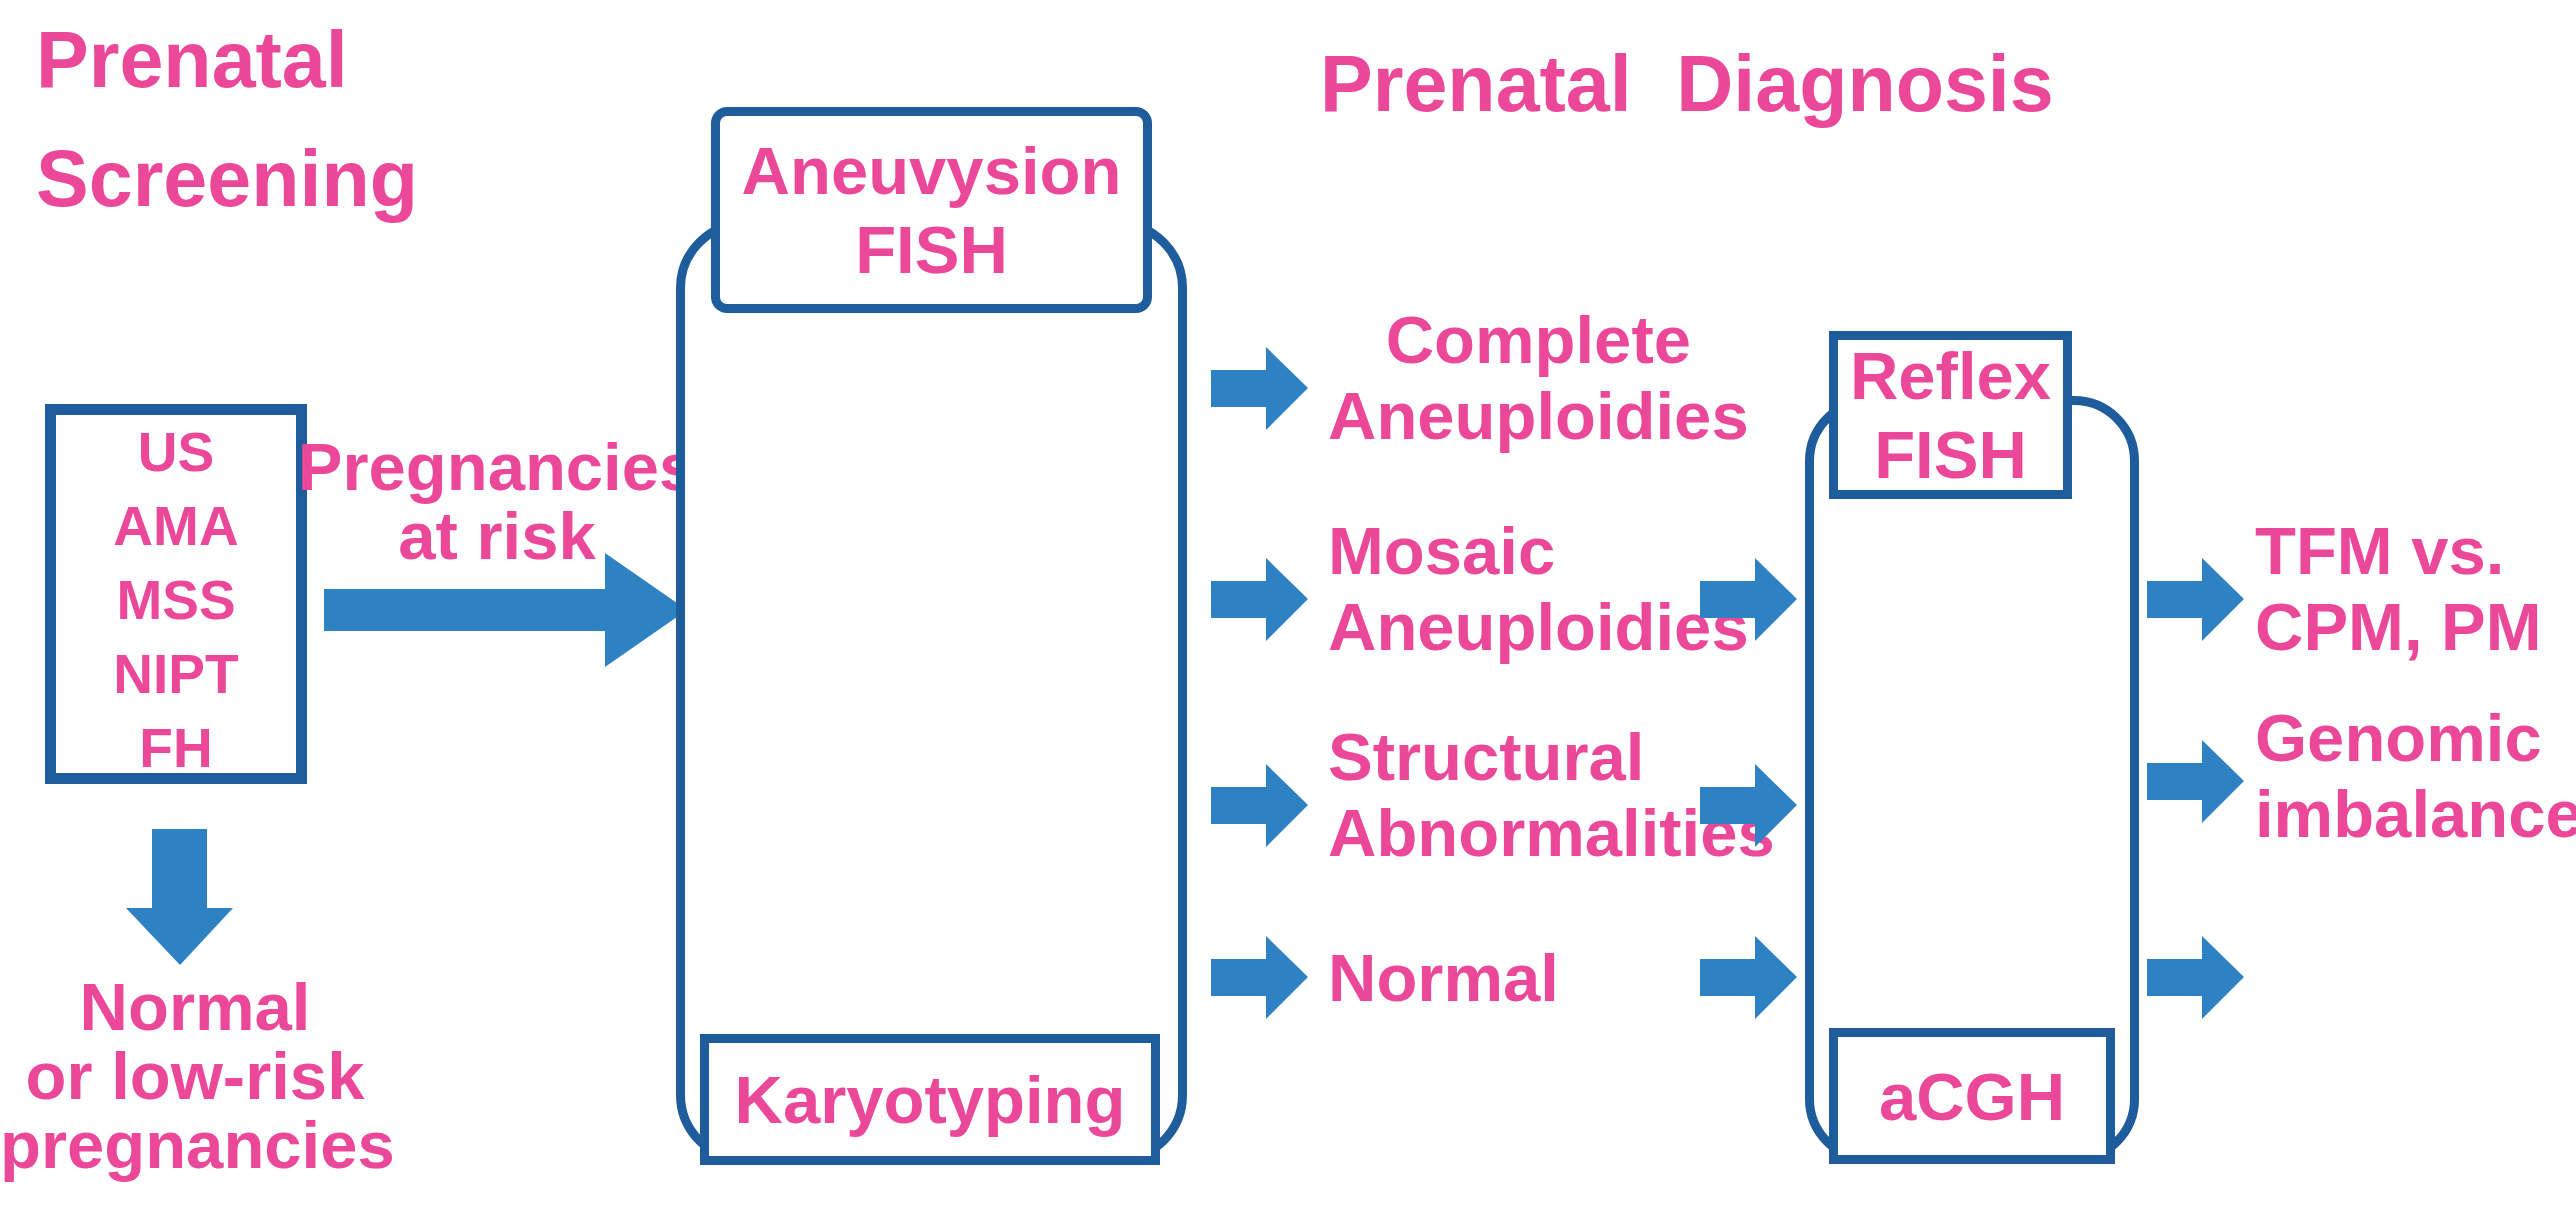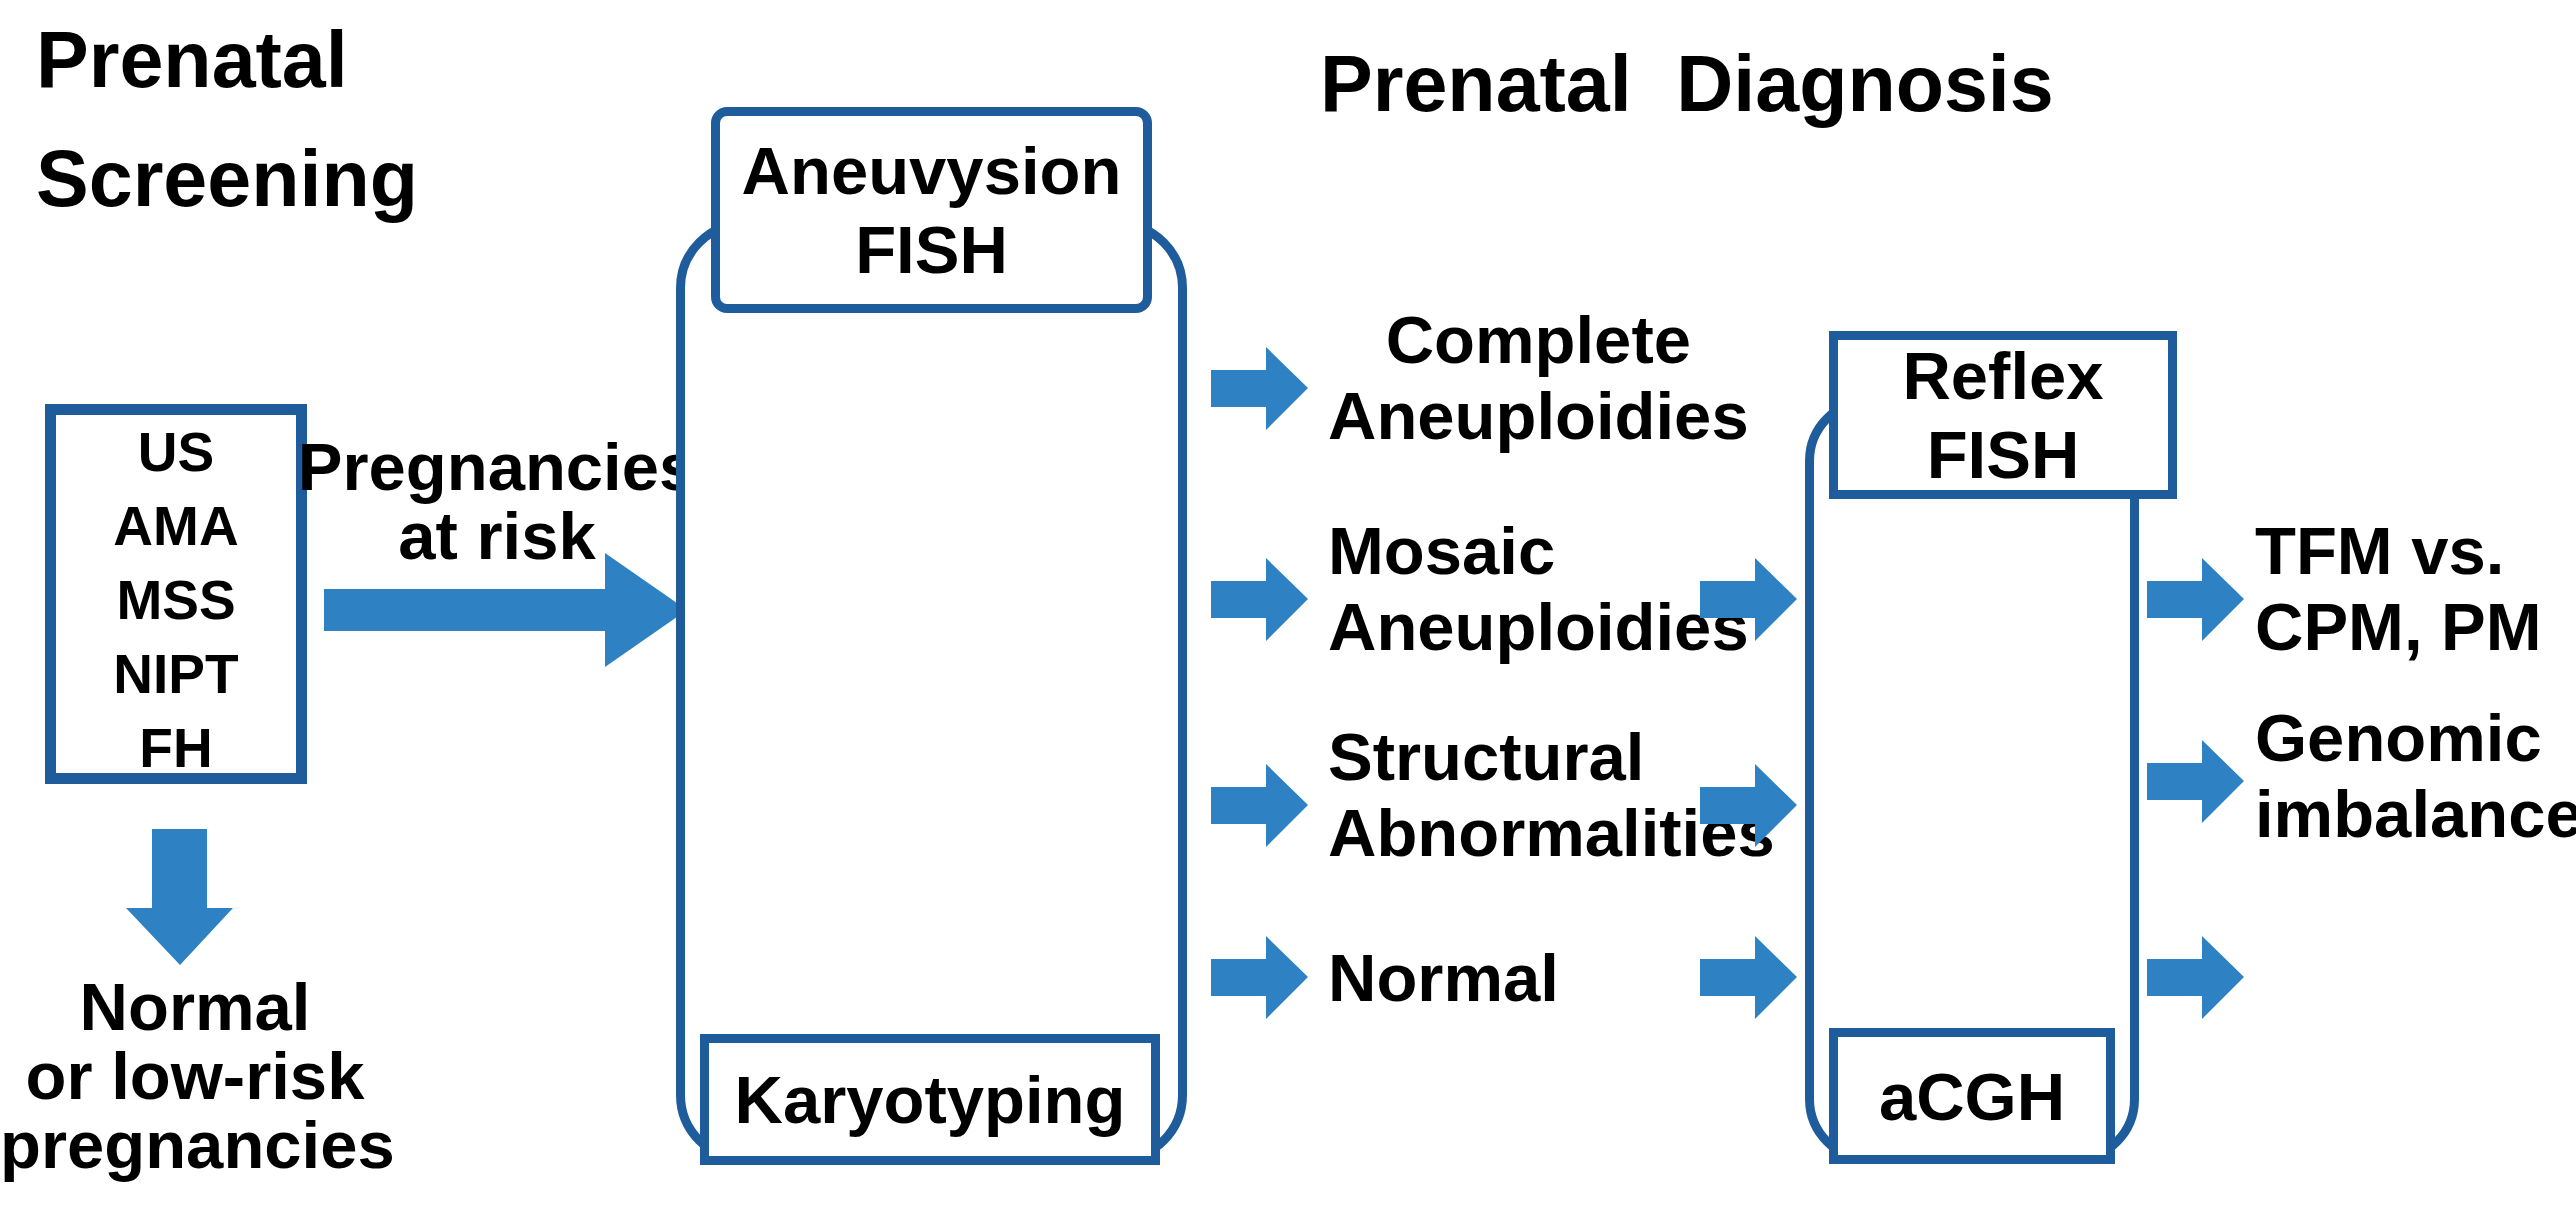--- a/index.html
+++ b/index.html
@@ -1,18 +1,18 @@
 <!DOCTYPE html>
 <html style="font-size:14px"><head>
 <meta charset="utf-8">
 <style>
   html,body{margin:0;padding:0;background:#ffffff;}
   #canvas{
     position:relative;width:2576px;height:1209px;background:#ffffff;overflow:hidden;
-    font-family:"Liberation Sans","DejaVu Sans",sans-serif;font-weight:bold;color:#000000;
+    font-family:"Liberation Sans","DejaVu Sans",sans-serif;font-weight:bold;color:#ec4899;
   }
   .abs{position:absolute;}
   .pre{white-space:pre-line;}
   .title{font-size:79px;line-height:119px;letter-spacing:0px;}
   .title2{word-spacing:22.5px;}
   .label{font-size:67px;line-height:76px;}
   
   .screen-box{
     left:45px;top:404px;width:262px;height:380px;border:11.2px solid #1F5C9C;background:#fff;
     box-sizing:border-box;display:flex;flex-direction:column;align-items:center;
@@ -23,21 +23,21 @@
   .container1{left:676px;top:219px;width:511px;height:945px;border-radius:69px;z-index:1;}
   .container2{left:1805px;top:396px;width:334px;height:768px;border-radius:65px;z-index:1;}
   
   .testbox{
     border:9.5px solid #1F5C9C;background:#fff;box-sizing:border-box;z-index:2;
     display:flex;align-items:center;justify-content:center;text-align:center;
     font-size:67px;line-height:79px;
   }
   .box-aneuvysion{left:711px;top:107px;width:441px;height:206px;border-radius:16px;}
   .box-karyotyping{left:700px;top:1034px;width:460px;height:131px;}
-  .box-reflex{left:1829px;top:331px;width:348px;height:168px;}
+  .box-reflex{left:1829px;top:331px;width:243px;height:168px;}
   .box-acgh{left:1829px;top:1028px;width:286px;height:136px;}
   
   .arrow{background:#2E82C4;}
   .big-arrow{
     left:324px;top:553px;width:363px;height:114px;
     clip-path:polygon(0 36px,281px 36px,281px 0,363px 57px,281px 114px,281px 78px,0 78px);
   }
   .down-arrow{
     left:126px;top:829px;width:107px;height:136px;
     clip-path:polygon(26px 0,81px 0,81px 79px,107px 79px,54px 136px,0 79px,26px 79px);

